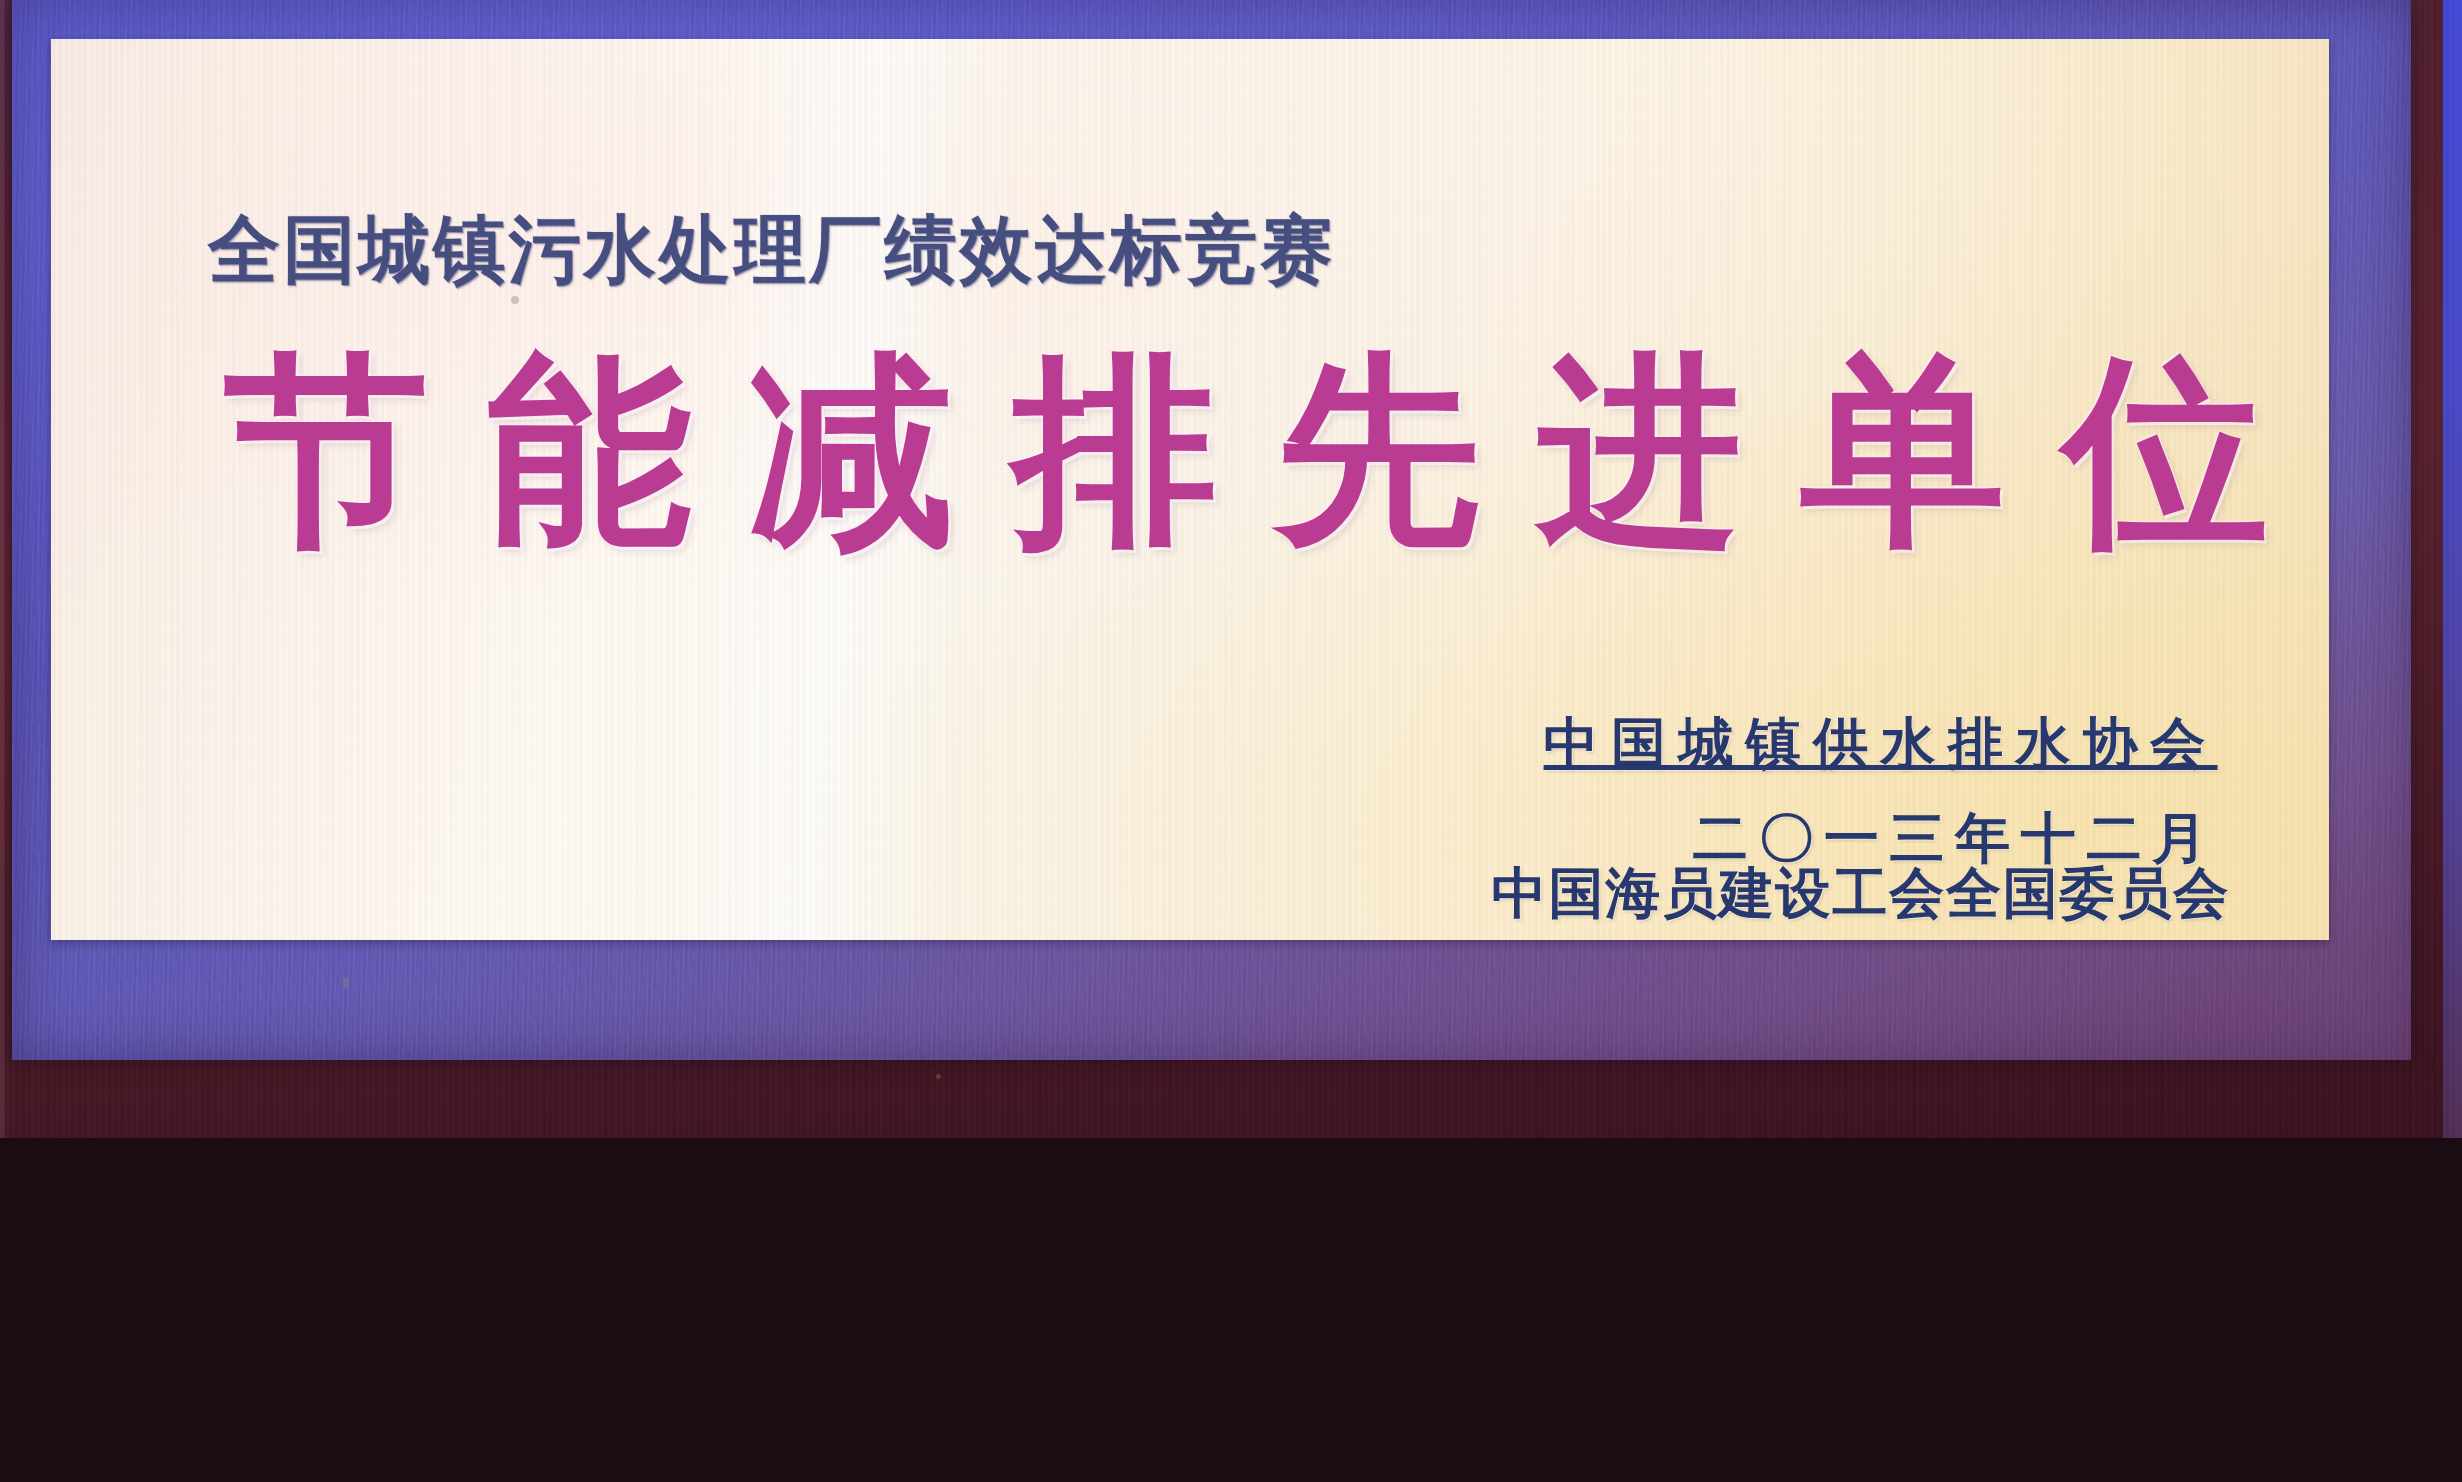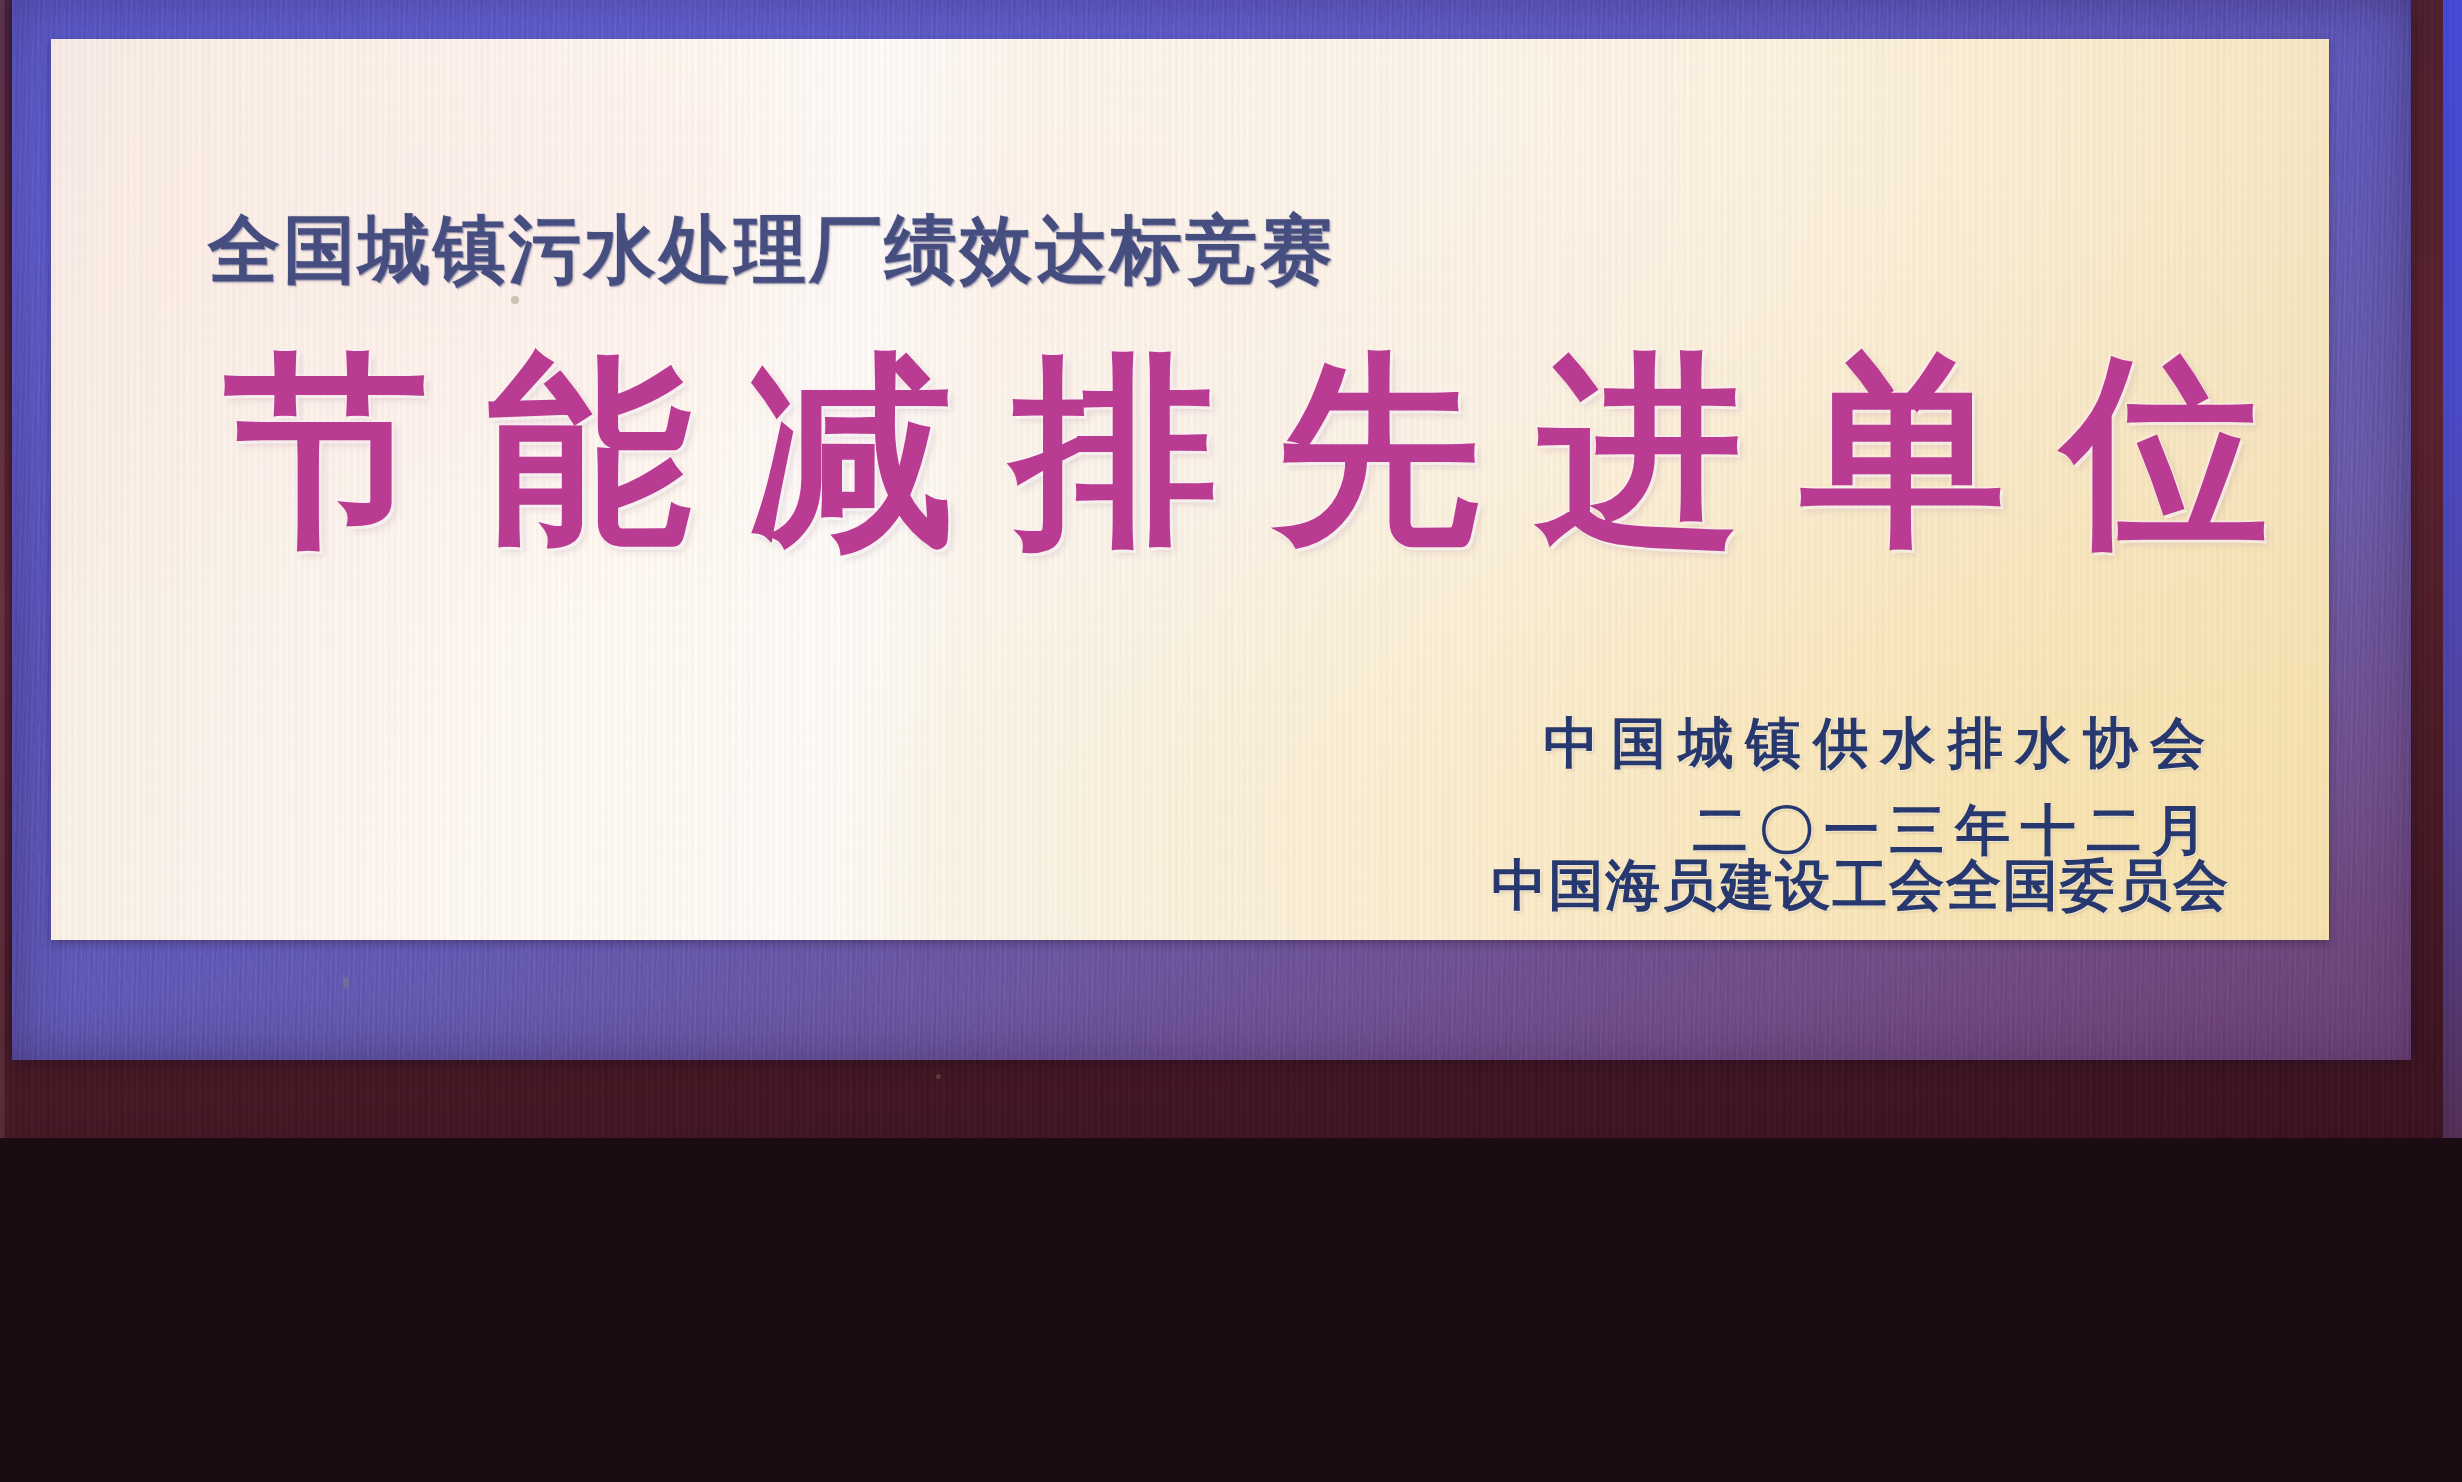--- a/index.html
+++ b/index.html
@@ -163,21 +163,21 @@
     font-family: "DejaVu Sans", "Liberation Sans", sans-serif;
     text-shadow:
       0.9px 0.9px 0 rgba(255,255,255,.55),
       1.8px 1.8px 2.7px rgba(160,140,110,.30);
   }
   .sig-line{
     font-size: 55px;
     line-height: 1;
     white-space: nowrap;
   }
-  .sig-org1{ letter-spacing: 12.4px; margin-bottom: 32px; padding-right: 12.4px;}
+  .sig-org1{ letter-spacing: 12.4px; margin-bottom: 40px; padding-right: 12.4px; text-decoration: underline;}
   .sig-org2{ letter-spacing: 1.8px;  margin-bottom: 35px; }
   .sig-date{ letter-spacing: 10.6px; padding-right: 12.4px; }
 
   
   .speck{ position:absolute; background:#9a8a72; opacity:.45; border-radius:50%; }
 </style>
 </head>
 <body>
 
 <div class="frame">

